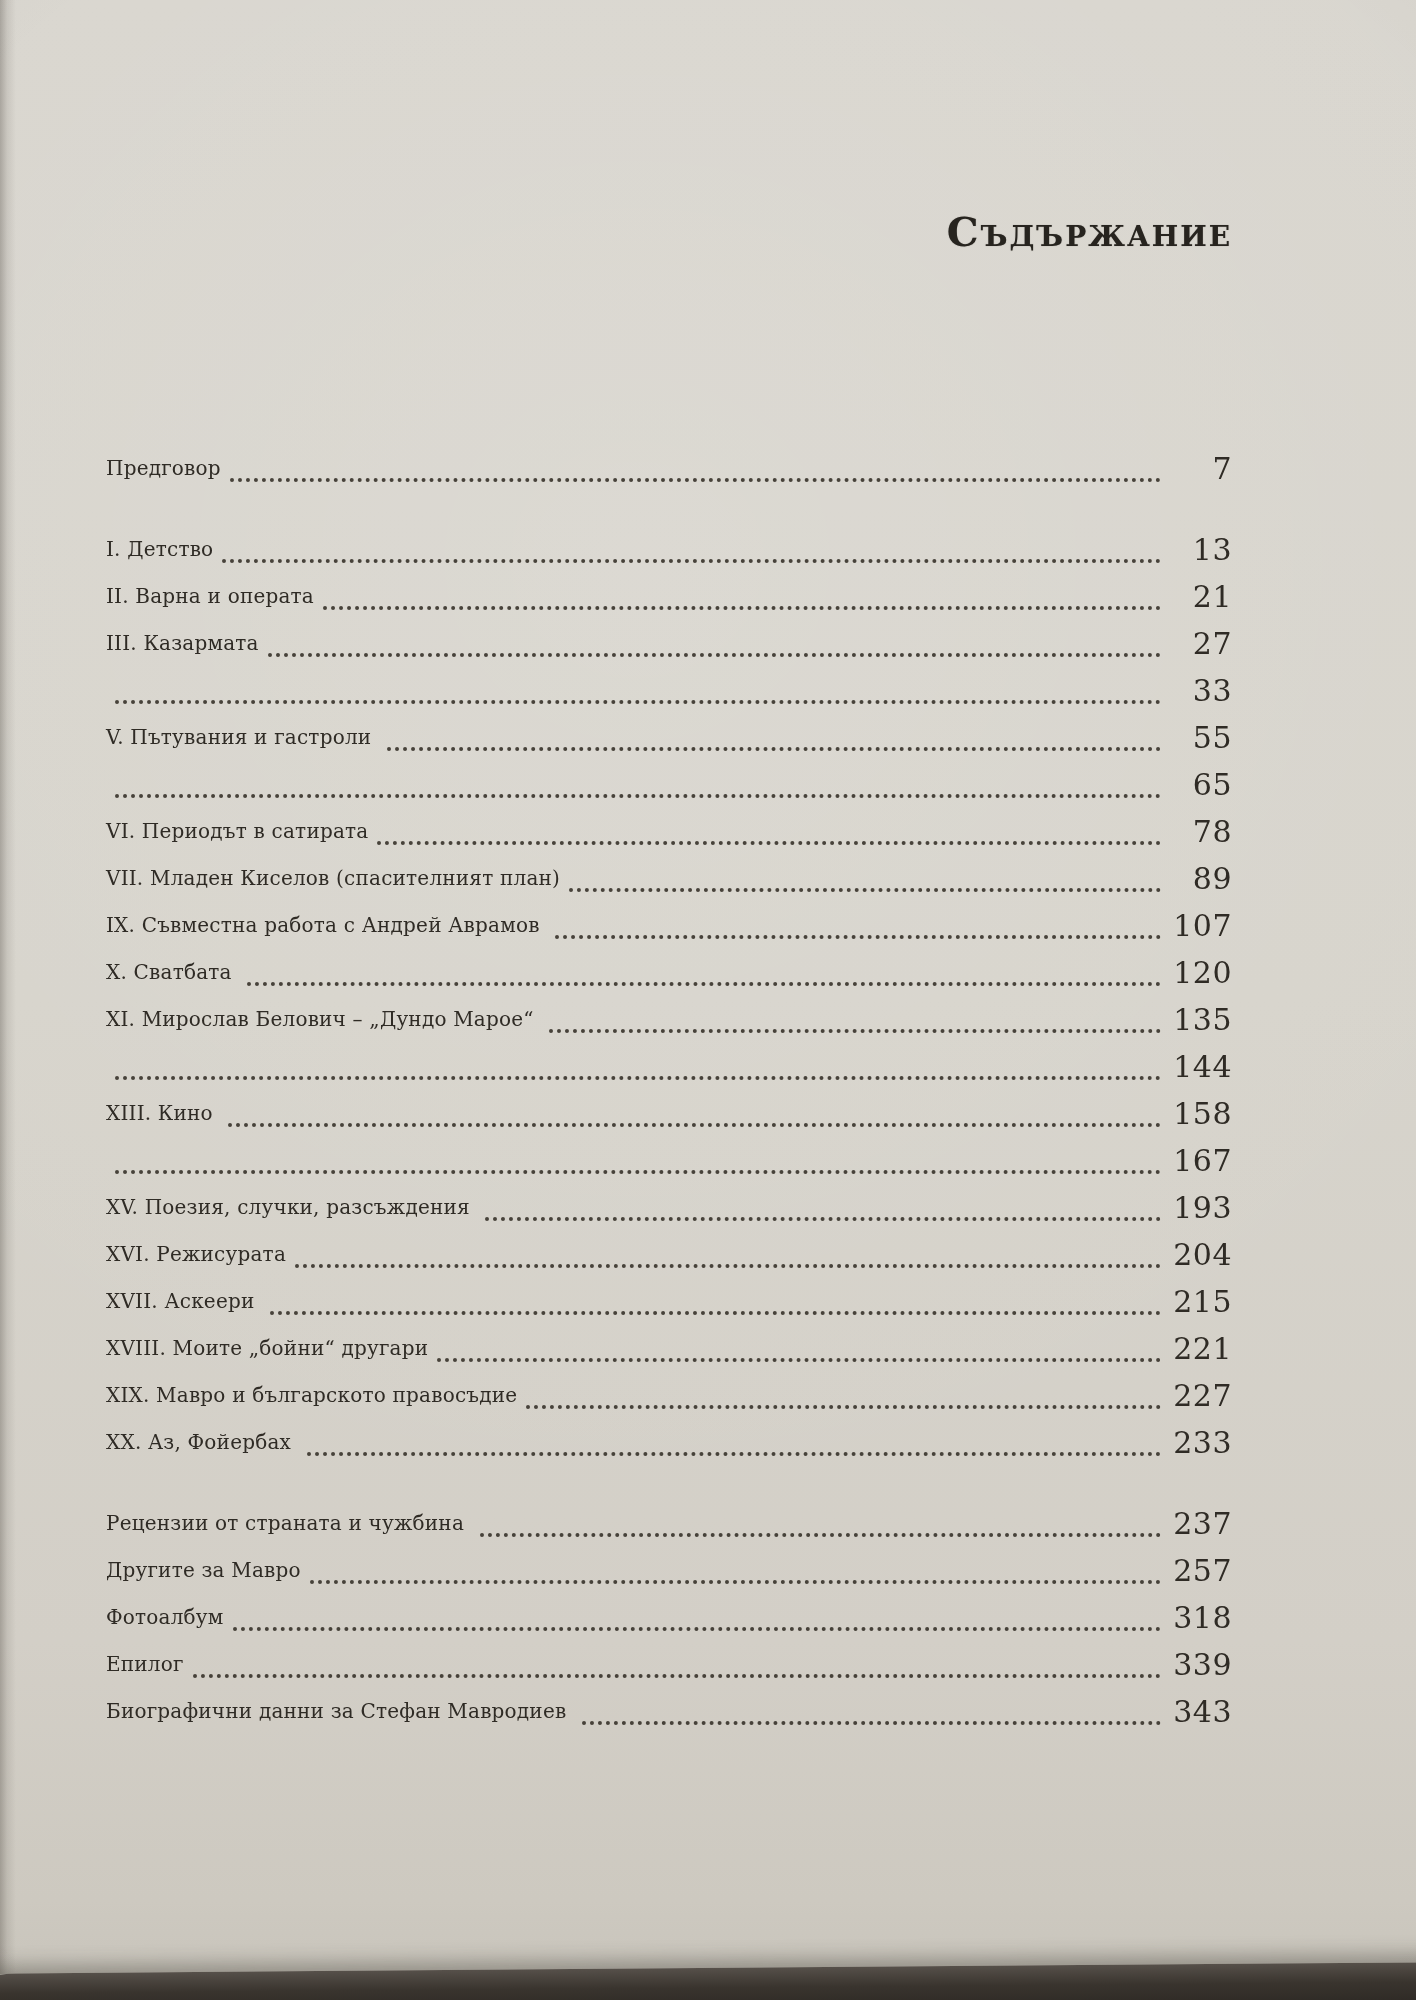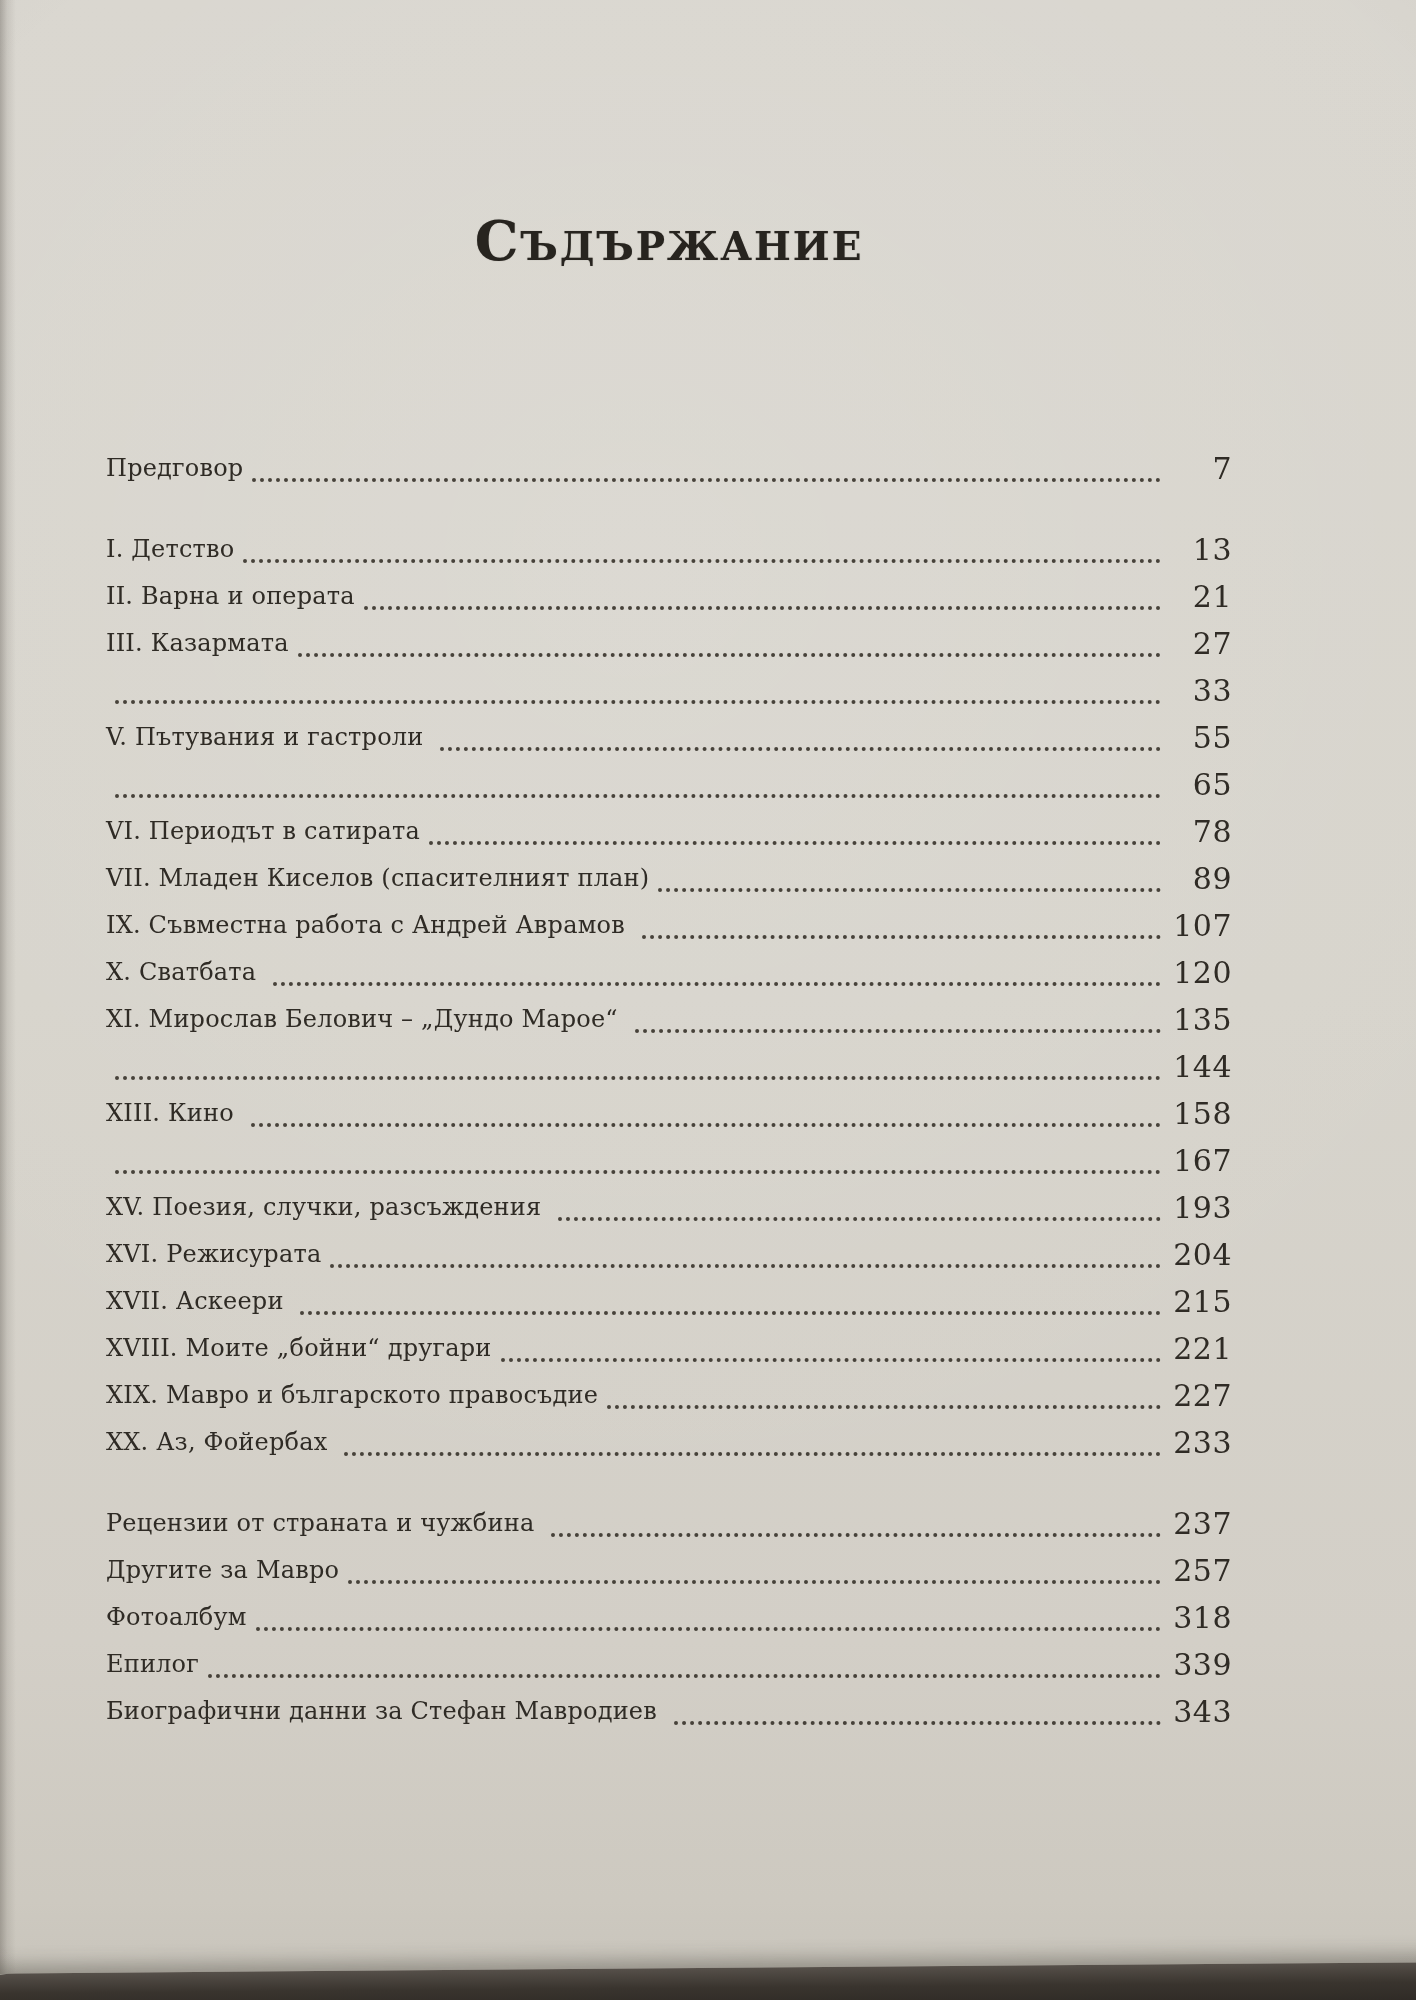--- a/index.html
+++ b/index.html
@@ -40,44 +40,44 @@
     left: 106px;
     top: 0;
     width: 1126px;
     height: 100%;
   }
   .title {
     position: absolute;
     top: 208px;
     left: 0;
     width: 100%;
-    text-align: center;
+    text-align: right;
     font-variant: small-caps;
     font-weight: 700;
-    font-size: 55px;
+    font-size: 40px;
     letter-spacing: 2px;
     color: #27241f;
     text-shadow: 0 0 1px rgba(39,36,31,0.35);
   }
   .toc {
     position: absolute;
     top: 445px;
     left: 0;
     right: 0;
   }
   .toc-group + .toc-group { margin-top: 34px; }
   .toc-row {
     display: flex;
     align-items: stretch;
     height: 47px;
     color: #2f2b25;
   }
   .toc-label {
     line-height: 47px;
-    font-size: 24px;
+    font-size: 20px;
     white-space: pre;
     letter-spacing: 0.2px;
   }
   .dot-leader {
     flex: 1;
     border-bottom: 4px dotted #3b362e;
     margin: 0 3px 10px 9px;
     opacity: 0.92;
   }
   .toc-page {

